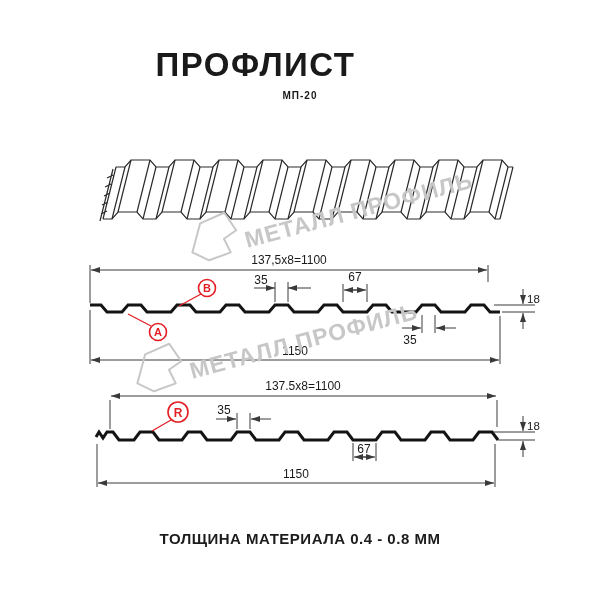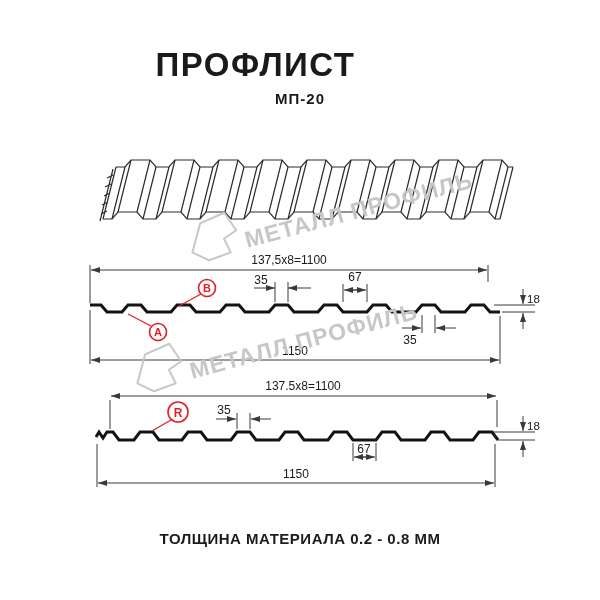--- a/index.html
+++ b/index.html
@@ -1,21 +1,21 @@
 <!DOCTYPE html>
 <html><head>
 <meta charset="utf-8">
 <style>
   html,body{margin:0;padding:0;background:#fff;}
   .page{position:relative;width:600px;height:600px;background:#fff;overflow:hidden;
         font-family:"Liberation Sans",sans-serif;}
   .title{position:absolute;top:46px;left:0;width:511px;text-align:center;
          font-weight:bold;font-size:33px;letter-spacing:1.5px;color:#1a1a1a;}
   .subtitle{position:absolute;top:90px;left:0;width:600px;text-align:center;
-         font-weight:bold;font-size:15px;letter-spacing:1px;color:#1a1a1a;}
+         font-weight:bold;font-size:10px;letter-spacing:1px;color:#1a1a1a;}
   .footer{position:absolute;top:530px;left:0;width:600px;text-align:center;
          font-weight:bold;font-size:15px;letter-spacing:.5px;color:#1c1c1c;}
   svg{position:absolute;left:0;top:140px;}
   .prof{fill:none;stroke:#141414;stroke-width:3;stroke-linejoin:miter;}
   .ln{fill:none;stroke:#2b2b2b;stroke-width:1.2;}
   .dim{fill:none;stroke:#3a3a3a;stroke-width:1;}
   .dimtext{fill:#1a1a1a;font-size:12px;font-family:"Liberation Sans",sans-serif;}
   .small{font-size:11.5px;}
   .redln{fill:none;stroke:#e31e24;stroke-width:1.3;}
   .redcirc{fill:#ffffff;stroke:#e31e24;stroke-width:1.6;}
@@ -131,14 +131,14 @@
       <path class="dim" d="M97,444 V487 M495,444 V487"></path>
       <line class="dim" x1="98" y1="483" x2="494" y2="483" marker-start="url(#arrR)" marker-end="url(#arr)"></line>
       <text class="dimtext" x="296" y="478" text-anchor="middle">1150</text>
 
       <line class="redln" x1="171" y1="420" x2="152" y2="431"></line>
       <circle class="redcirc" cx="178" cy="412" r="10"></circle>
       <text class="redtext" x="178" y="416.5" style="font-size:12px">R</text>
     </g>
   </svg>
 
-  <div class="footer">ТОЛЩИНА МАТЕРИАЛА 0.2 - 0.8 ММ</div>
+  <div class="footer">ТОЛЩИНА МАТЕРИАЛА 0.4 - 0.8 ММ</div>
 </div>
 
 </body></html>

